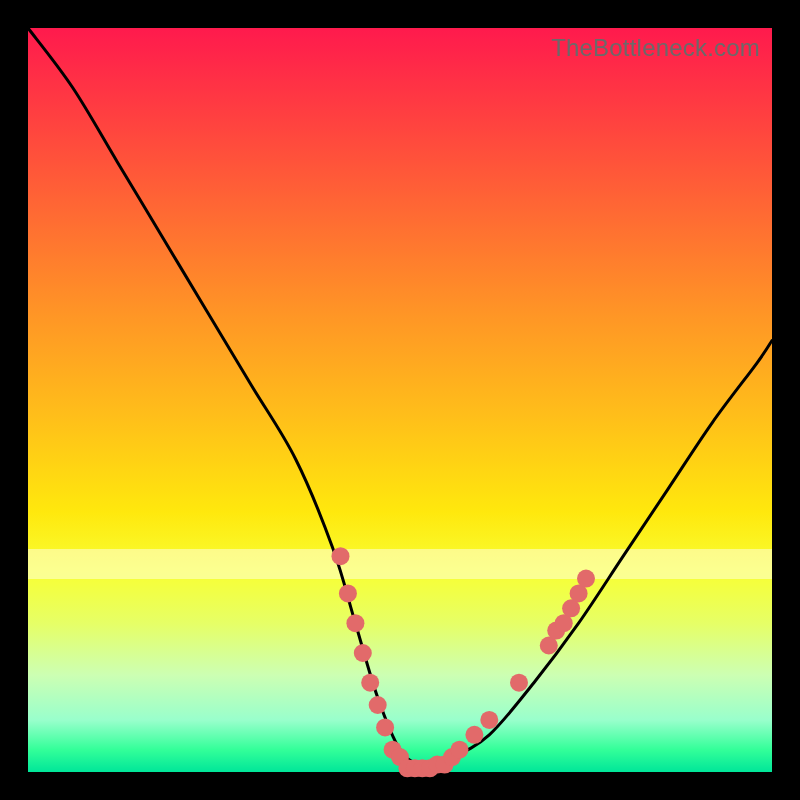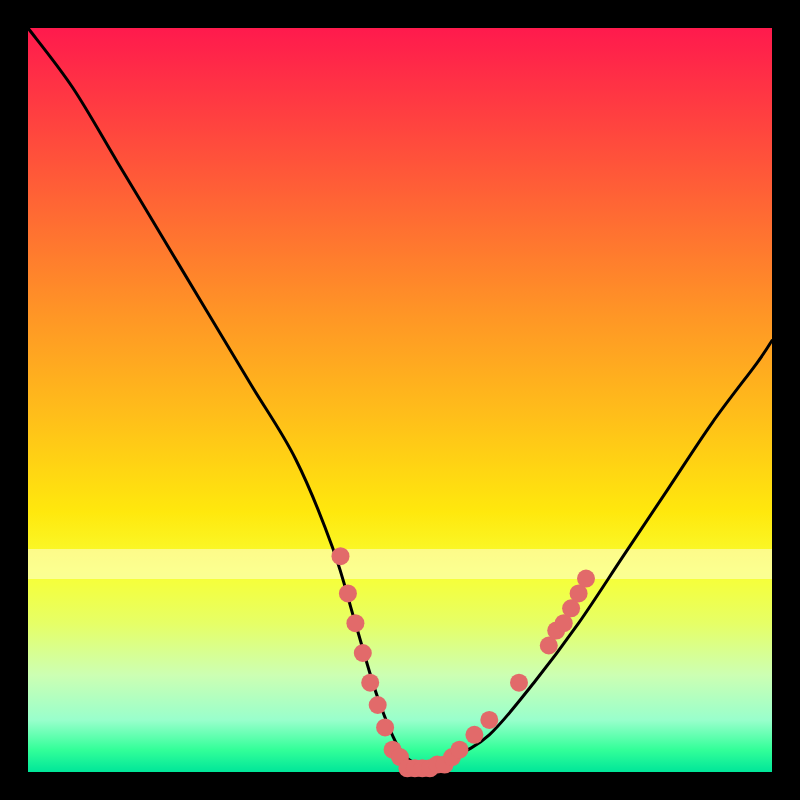--- a/index.html
+++ b/index.html
@@ -106,14 +106,15 @@
           <circle cx="491.0" cy="654.7" r="9" class="marker"></circle>
           <circle cx="520.8" cy="617.5" r="9" class="marker"></circle>
           <circle cx="528.2" cy="602.6" r="9" class="marker"></circle>
           <circle cx="535.7" cy="595.2" r="9" class="marker"></circle>
           <circle cx="543.1" cy="580.3" r="9" class="marker"></circle>
           <circle cx="550.6" cy="565.4" r="9" class="marker"></circle>
           <circle cx="558.0" cy="550.6" r="9" class="marker"></circle>
         </g>
     </svg>
 
+    <div class="watermark">TheBottleneck.com</div>
   </div>
 </div>
 
 </body></html>

